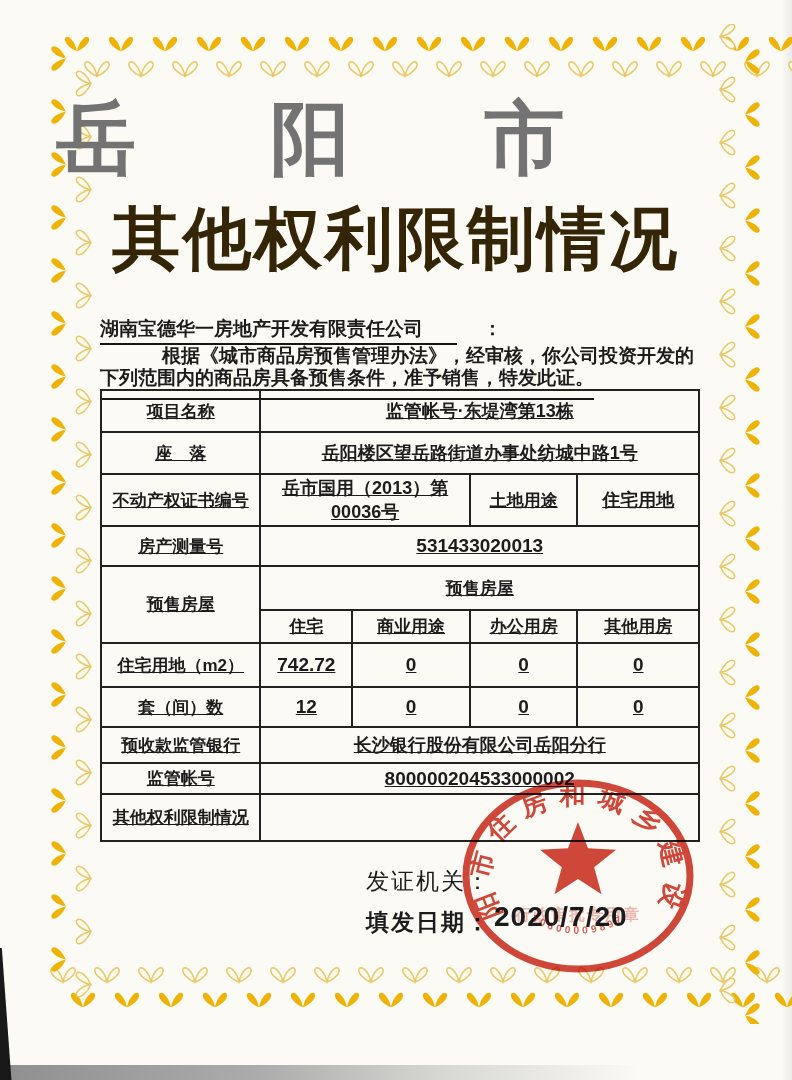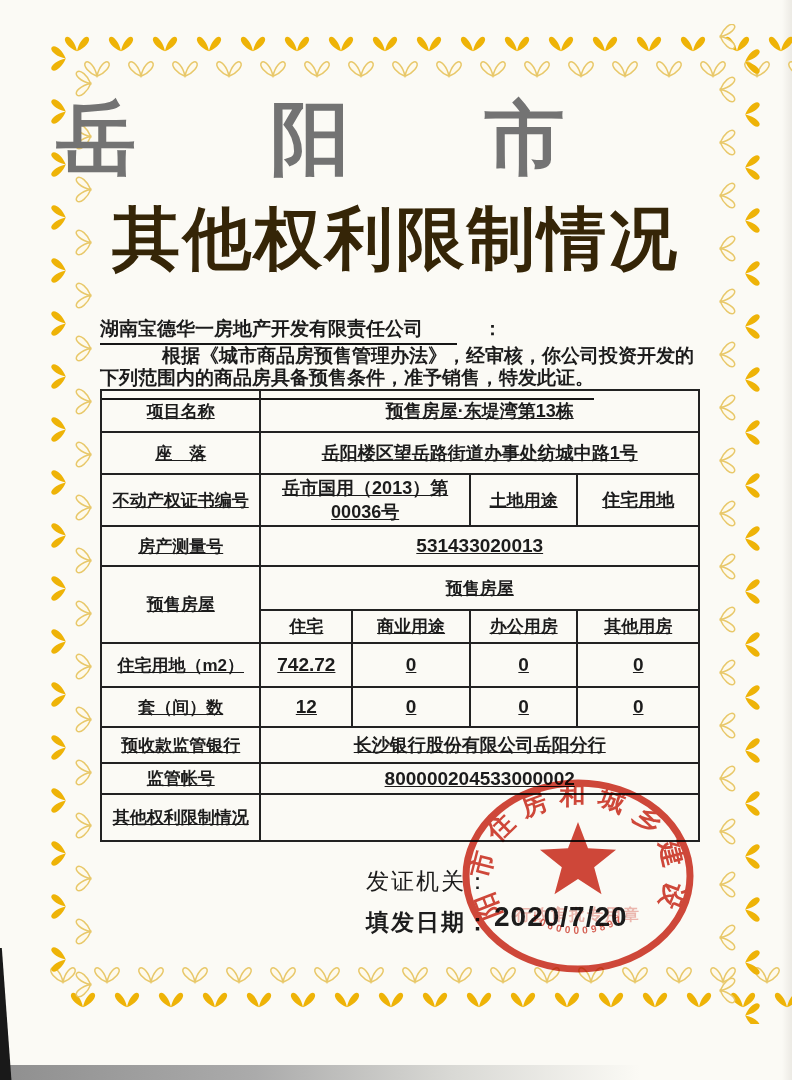--- a/index.html
+++ b/index.html
@@ -650,21 +650,21 @@
     <colgroup>
         <col style="width:160px">
         <col style="width:92px">
         <col style="width:118px">
         <col style="width:108px">
         <col style="width:122px">
       </colgroup>
     <tbody>
         <tr style="height:42px">
       <td>项目名称</td>
-      <td class="val" colspan="4">预售房屋·东堤湾第13栋</td>
+      <td class="val" colspan="4">监管帐号·东堤湾第13栋</td>
     </tr>
     <tr style="height:42px">
       <td>座　落</td>
       <td class="val" colspan="4">岳阳楼区望岳路街道办事处纺城中路1号</td>
     </tr>
     <tr style="height:52px">
       <td>不动产权证书编号</td>
       <td class="val" colspan="2" style="max-width:205px">岳市国用（2013）第00036号</td>
       <td>土地用途</td>
       <td class="val">住宅用地</td>

